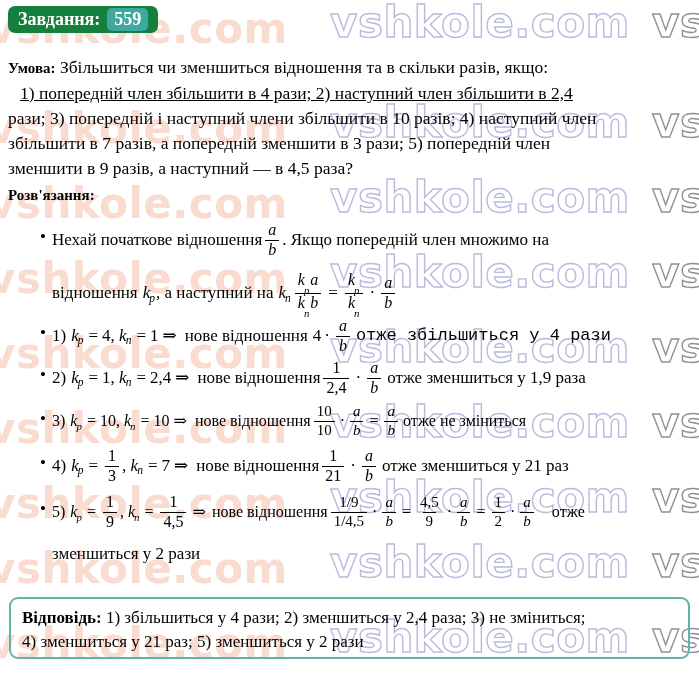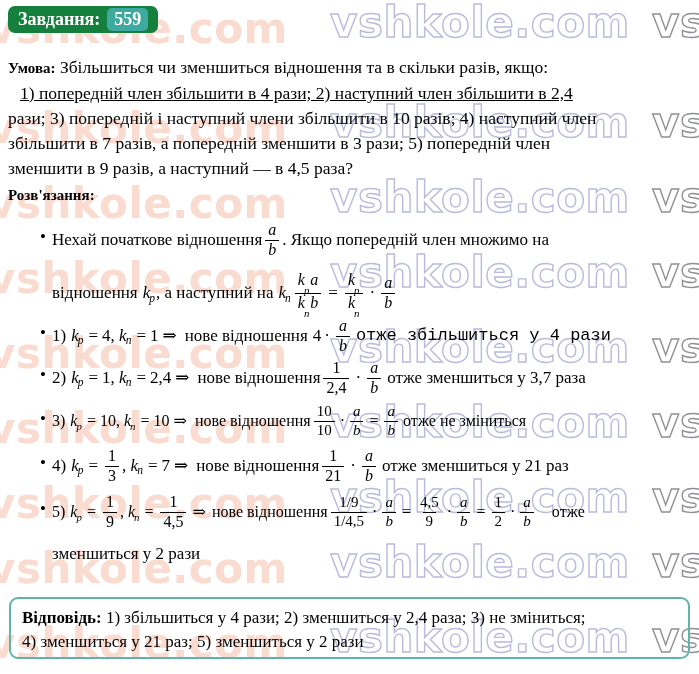--- a/index.html
+++ b/index.html
@@ -329,21 +329,21 @@
         <span class="txt" style="margin-left:4px;">нове відношення</span>
         <span class="frac">
           <span class="num">1</span>
           <span class="den">2,4</span>
         </span>
         <span class="txt" style="margin:0 3px;">·</span>
         <span class="frac">
           <span class="num mi">a</span>
           <span class="den mi">b</span>
         </span>
-        <span class="txt" style="margin-left:3px;">отже зменшиться у 3,7 раза</span>
+        <span class="txt" style="margin-left:3px;">отже зменшиться у 1,9 раза</span>
       </span>
     </div>
 
     <div class="bullet-row" style="left:34px; top:404px;">
       <span class="bullet-dot">•</span>
       <span class="mrow" style="font-size:16px;">
         <span class="txt">3)</span>
         <span class="mi" style="margin-left:5px;">k</span>
           <span class="sub">p</span>
         <span class="txt" style="margin:0 4px;">=</span>

